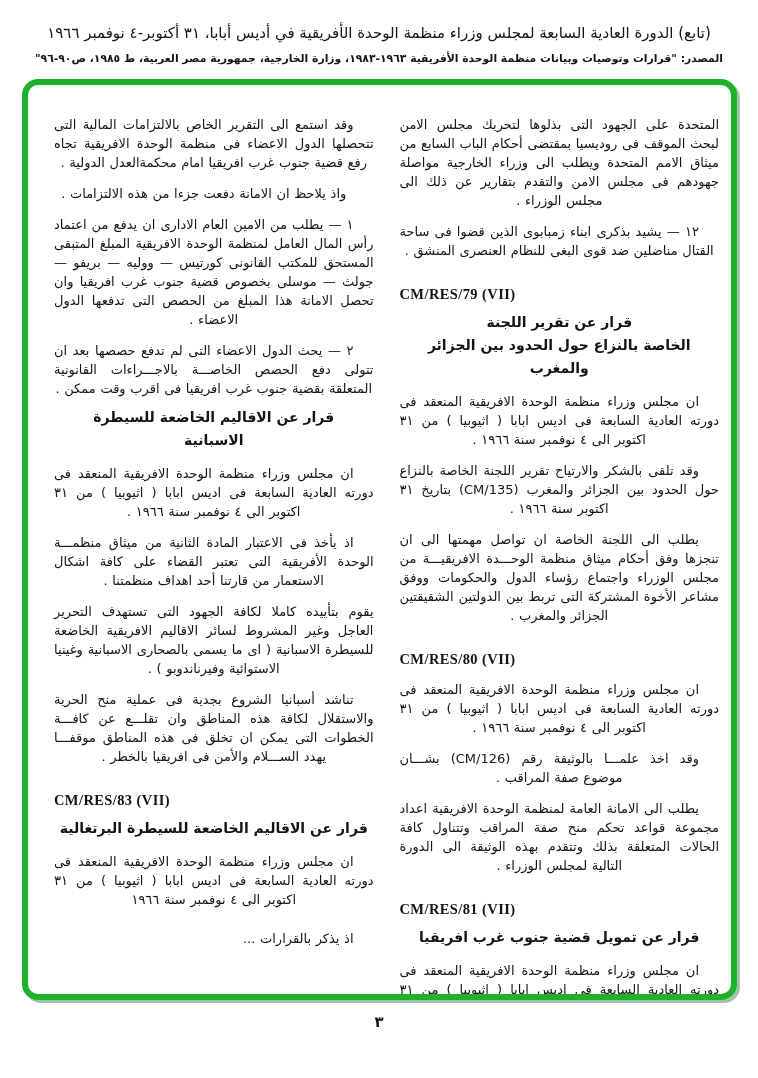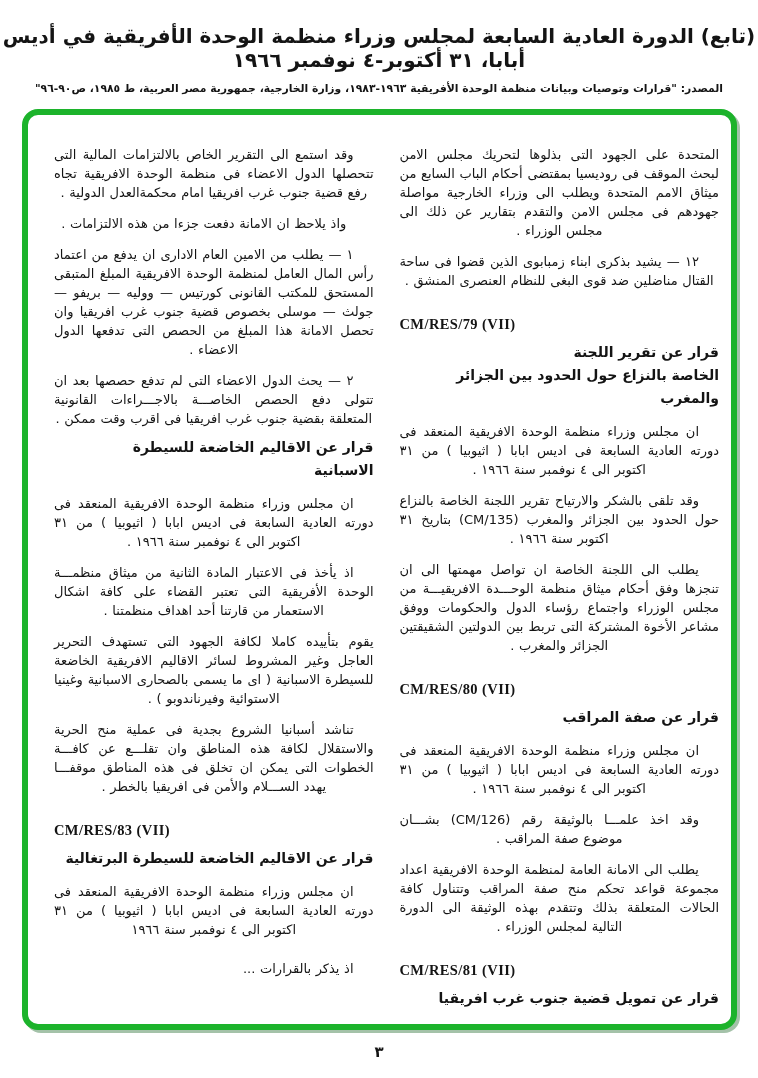--- a/index.html
+++ b/index.html
@@ -1,20 +1,20 @@
 <!DOCTYPE html>
 <html lang="ar"><head>
 <meta charset="utf-8">
 <style>
   * { margin:0; padding:0; box-sizing:border-box; }
   html,body { width:758px; height:1078px; background:#ffffff; }
   body { font-family:"DejaVu Sans", sans-serif; color:#141414; overflow:hidden; }
 
   .header { direction:rtl; text-align:center; padding-top:24px; }
-  .header .title  { font-size:20px; font-weight:bold; letter-spacing:-0.2px; }
+  .header .title  { font-size:15px; font-weight:normal; letter-spacing:-0.2px; }
   .header .source { font-size:10.8px; font-weight:bold; margin-top:10px; }
 
   .frame {
     width:715px; height:921px;
     margin:14px 21px 0 22px;
     border:6px solid #1cb32b;
     border-radius:16px;
     box-shadow:3px 3px 0 rgba(17,94,29,0.38);
     padding:18px 12px 14px 26px;
     display:flex; direction:rtl; gap:26px;
@@ -31,21 +31,21 @@
   .blk.p.short { text-align-last:right; margin-top:20px; }
 
   .blk.label {
     direction:ltr; text-align:left;
     font-family:"Liberation Serif", serif;
     font-size:14.5px; letter-spacing:0.4px;
     margin:26px 0 8px 0;
     font-weight:bold;
   }
   .blk.h {
-    font-weight:bold; 
+    font-weight:bold; text-align:center;
     font-size:14px; line-height:23px;
     white-space:pre-line; margin:4px 0 12px 0; text-indent:0;
   }
 
   .footer { text-align:center; margin-top:13px; font-weight:bold; font-size:15px; }
 </style>
 </head>
 <body>
 
 <div class="header">
@@ -57,21 +57,20 @@
   <div class="col">
       <div class="blk p noindent">المتحدة على الجهود التى بذلوها لتحريك مجلس الامن لبحث الموقف فى روديسيا بمقتضى أحكام الباب السابع من ميثاق الامم المتحدة ويطلب الى وزراء الخارجية مواصلة جهودهم فى مجلس الامن والتقدم بتقارير عن ذلك الى مجلس الوزراء .</div>
       <div class="blk p">١٢ — يشيد بذكرى ابناء زمبابوى الذين قضوا فى ساحة القتال مناضلين ضد قوى البغى للنظام العنصرى المنشق .</div>
       <div class="blk label">CM/RES/79  (VII)</div>
       <div class="blk h">قرار عن تقرير اللجنة
 الخاصة بالنزاع حول الحدود بين الجزائر والمغرب</div>
       <div class="blk p">ان مجلس وزراء منظمة الوحدة الافريقية المنعقد فى دورته العادية السابعة فى اديس ابابا ( اثيوبيا ) من ٣١ اكتوبر الى ٤ نوفمبر سنة ١٩٦٦ .</div>
       <div class="blk p">وقد تلقى بالشكر والارتياح تقرير اللجنة الخاصة بالنزاع حول الحدود بين الجزائر والمغرب (CM/135) بتاريخ ٣١ اكتوبر سنة ١٩٦٦ .</div>
       <div class="blk p">يطلب الى اللجنة الخاصة ان تواصل مهمتها الى ان تنجزها وفق أحكام ميثاق منظمة الوحـــدة الافريقيـــة من مجلس الوزراء واجتماع رؤساء الدول والحكومات ووفق مشاعر الأخوة المشتركة التى تربط بين الدولتين الشقيقتين الجزائر والمغرب .</div>
       <div class="blk label">CM/RES/80  (VII)</div>
-      <div class="blk h">قرار عن صفة المراقب</div>
       <div class="blk p">ان مجلس وزراء منظمة الوحدة الافريقية المنعقد فى دورته العادية السابعة فى اديس ابابا ( اثيوبيا ) من ٣١ اكتوبر الى ٤ نوفمبر سنة ١٩٦٦ .</div>
       <div class="blk p">وقد اخذ علمـــا بالوثيقة رقم (CM/126) بشـــان موضوع صفة المراقب .</div>
       <div class="blk p">يطلب الى الامانة العامة لمنظمة الوحدة الافريقية اعداد مجموعة قواعد تحكم منح صفة المراقب وتتناول كافة الحالات المتعلقة بذلك وتتقدم بهذه الوثيقة الى الدورة التالية لمجلس الوزراء .</div>
       <div class="blk label">CM/RES/81  (VII)</div>
       <div class="blk h">قرار عن تمويل قضية جنوب غرب افريقيا</div>
       <div class="blk p">ان مجلس وزراء منظمة الوحدة الافريقية المنعقد فى دورته العادية السابعة فى اديس ابابا ( اثيوبيا ) من ٣١ اكتوبر الى ٤ نوفمبر سنة ١٩٦٦ .</div>
     </div>
   <div class="col">
       <div class="blk p">وقد استمع الى التقرير الخاص بالالتزامات المالية التى تتحصلها الدول الاعضاء فى منظمة الوحدة الافريقية تجاه رفع قضية جنوب غرب افريقيا امام محكمةالعدل الدولية .</div>
       <div class="blk p">واذ يلاحظ ان الامانة دفعت جزءا من هذه الالتزامات .</div>

